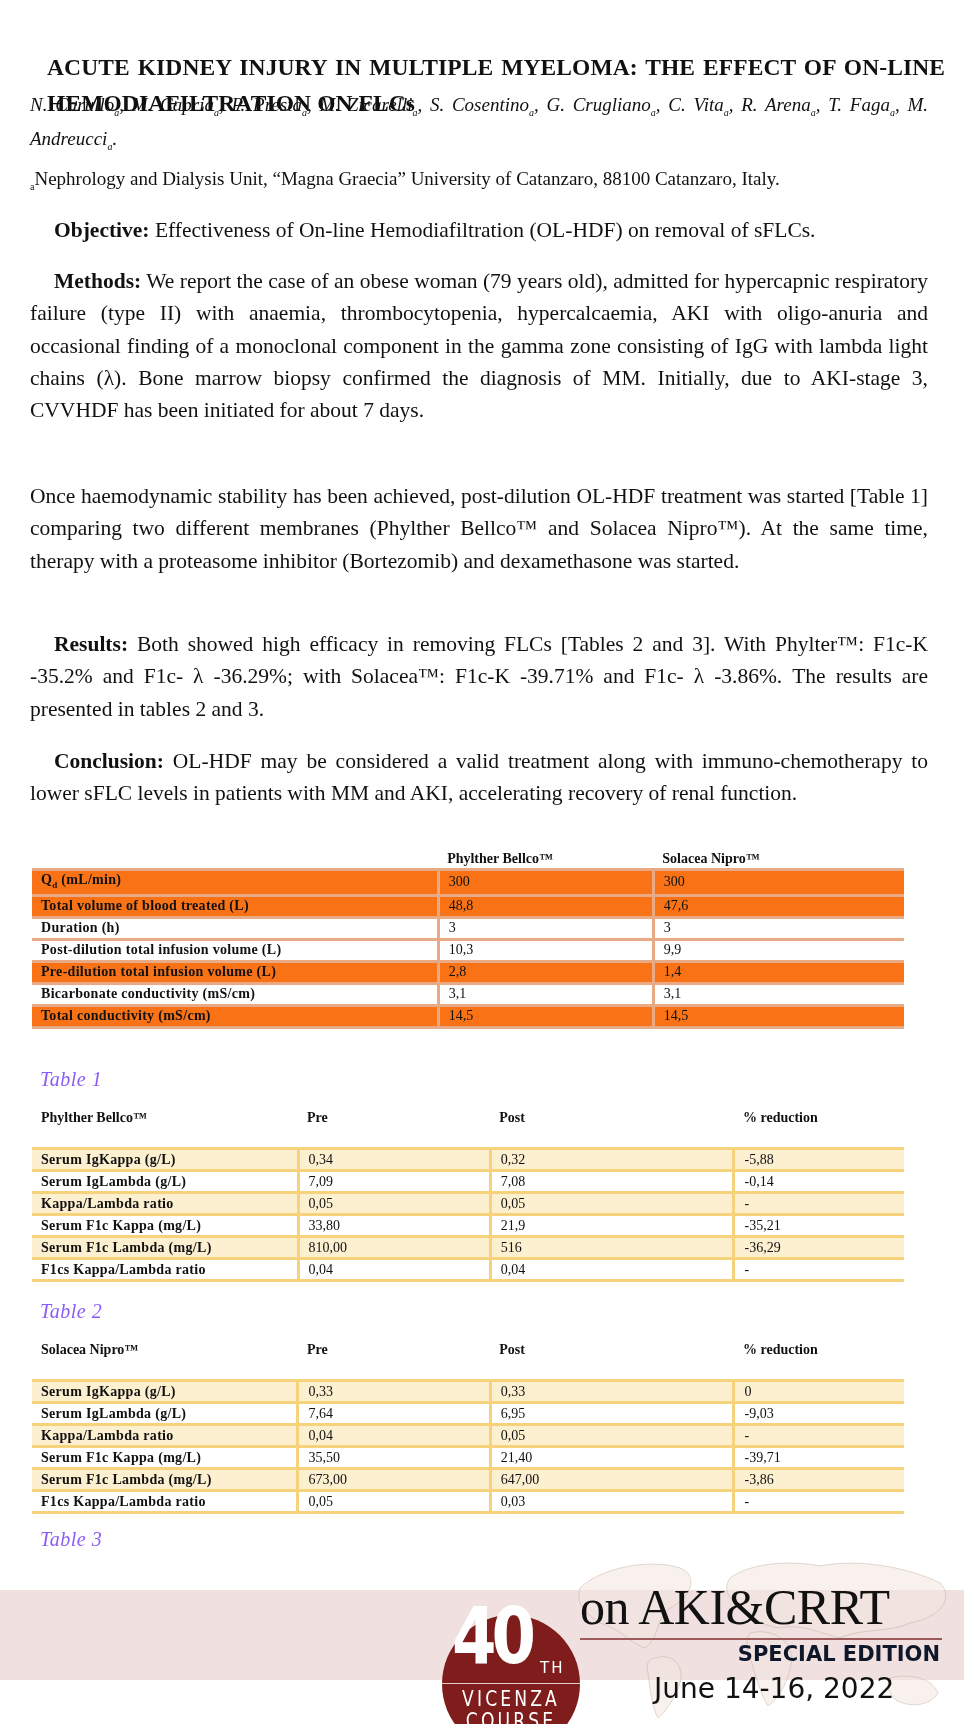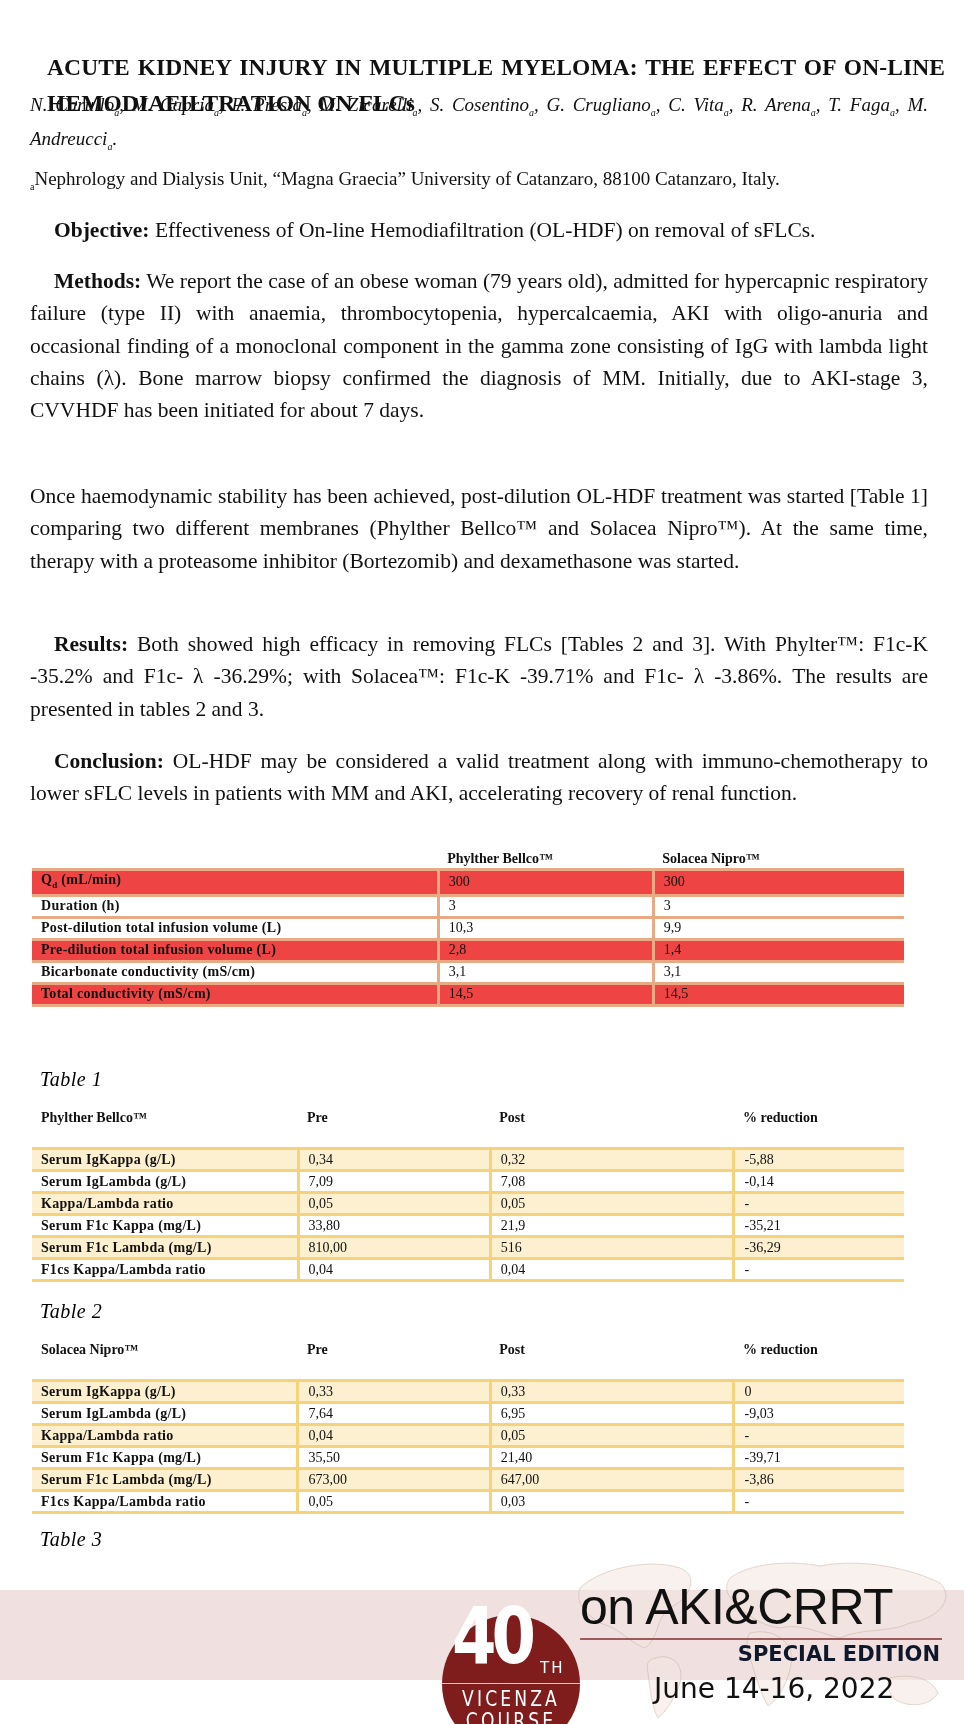--- a/index.html
+++ b/index.html
@@ -26,24 +26,24 @@
     font-family: "Liberation Serif", "DejaVu Serif", serif; font-size: 14px; }
   table td, table th { padding: 0 0 0 9px; height: 19px; line-height: 18px; text-align: left;
     white-space: nowrap; }
   table td.lbl { font-weight: bold; letter-spacing: 0.3px; }
 
   
   #t1 { top: 848px; width: 872px; }
   #t1 th { font-weight: bold; font-size: 14px; height: 20px; vertical-align: bottom; border-bottom: 3px solid #e8aa85; }
   #t1 td { border-bottom: 3px solid #e8aa85; }
   #t1 td + td { border-left: 3px solid #e8aa85; }
-  #t1 tr.odd td { background: #ef4444; }
+  #t1 tr.odd td { background: #f97316; }
   #t1 .c0 { width: 384px; } #t1 .c1 { width: 197px; } #t1 .c2 { width: 233px; }
 
-  .caption { position: absolute; left: 10px; font-style: italic; color: #000000;
+  .caption { position: absolute; left: 10px; font-style: italic; color: #8b5cf6;
     font-size: 20px; font-family: "Liberation Serif", "DejaVu Serif", serif; letter-spacing: 0.5px; }
   #cap1 { top: 1068px; }
   #cap2 { top: 1300px; }
   #cap3 { top: 1528px; }
 
   
   .tpre { width: 872px; }
   .tpre th { font-weight: bold; font-size: 14px; height: 38px; vertical-align: top; padding-top: 5px; }
   .tpre tbody tr.r td { border-top: 3px solid #f6d27b; }
   .tpre tbody tr.last td { border-bottom: 3px solid #f6d27b; }
@@ -59,21 +59,21 @@
   .logo { position: absolute; left: 442px; top: 1615px; width: 138px; height: 138px; border-radius: 50%;
     background: #7f1d1d; overflow: visible; }
   .logo .num { position: absolute; left: 10px; top: -18px; font-family: "DejaVu Sans", sans-serif; font-weight: bold;
     font-size: 78px; color: #ffffff; letter-spacing: -6px; transform: scaleX(0.82); transform-origin: left top; line-height: 1; }
   .logo .th { position: absolute; left: 98px; top: 44px; color: #ffffff; font-family: "DejaVu Sans", sans-serif; font-size: 15px; letter-spacing: 2px; }
   .logo .rule { position: absolute; left: 0; top: 68px; width: 138px; height: 1px; background: #e9c9c9; }
   .logo .vc { position: absolute; left: 0; width: 138px; text-align: center; color: #ffffff;
     font-family: "DejaVu Sans", sans-serif; font-size: 22px; letter-spacing: 4px; transform: scaleX(0.78); line-height: 1; }
   .logo .l1 { top: 73px; }
   .logo .l2 { top: 95px; }
-  .brand { position: absolute; left: 580px; top: 1582px; font-family: Liberation Sans, sans-serif; font-size: 50px;
+  .brand { position: absolute; left: 580px; top: 1582px; font-family: Liberation Serif, serif; font-size: 50px;
     color: #111; letter-spacing: -0.5px; line-height: 1; }
   .brand-rule { position: absolute; left: 580px; top: 1638px; width: 362px; height: 2px; background: #9c5a5a; }
   .edition { position: absolute; right: 24px; top: 1642px; font-family: "DejaVu Sans", sans-serif; font-weight: bold;
     font-size: 21px; color: #0f172a; }
   .dates { position: absolute; left: 654px; top: 1672px; font-family: "DejaVu Sans", sans-serif; font-size: 28px; color: #111; }
 </style>
 </head>
 <body>
 
 <div class="page">
@@ -99,20 +99,25 @@
         <th class="c0" style="border-bottom-color:#e8aa85"></th>
         <th class="c1">Phylther Bellco™</th>
         <th class="c2">Solacea Nipro™</th>
       </tr>
     </thead>
     <tbody id="t1-body">
         <tr class="odd">
           <td class="lbl c0"><span>Q</span><sub style="font-size: 9px;">d</sub><span> (mL/min)</span></td>
           <td class="c1">300</td>
           <td class="c2">300</td>
+        </tr>
+        <tr class="odd">
+          <td class="lbl c0"><span>Total volume of blood treated (L)</span></td>
+          <td class="c1">48,8</td>
+          <td class="c2">47,6</td>
         </tr>
         <tr class="even">
           <td class="lbl c0"><span>Duration (h)</span></td>
           <td class="c1">3</td>
           <td class="c2">3</td>
         </tr>
         <tr class="even">
           <td class="lbl c0"><span>Post-dilution total infusion volume (L)</span></td>
           <td class="c1">10,3</td>
           <td class="c2">9,9</td>

